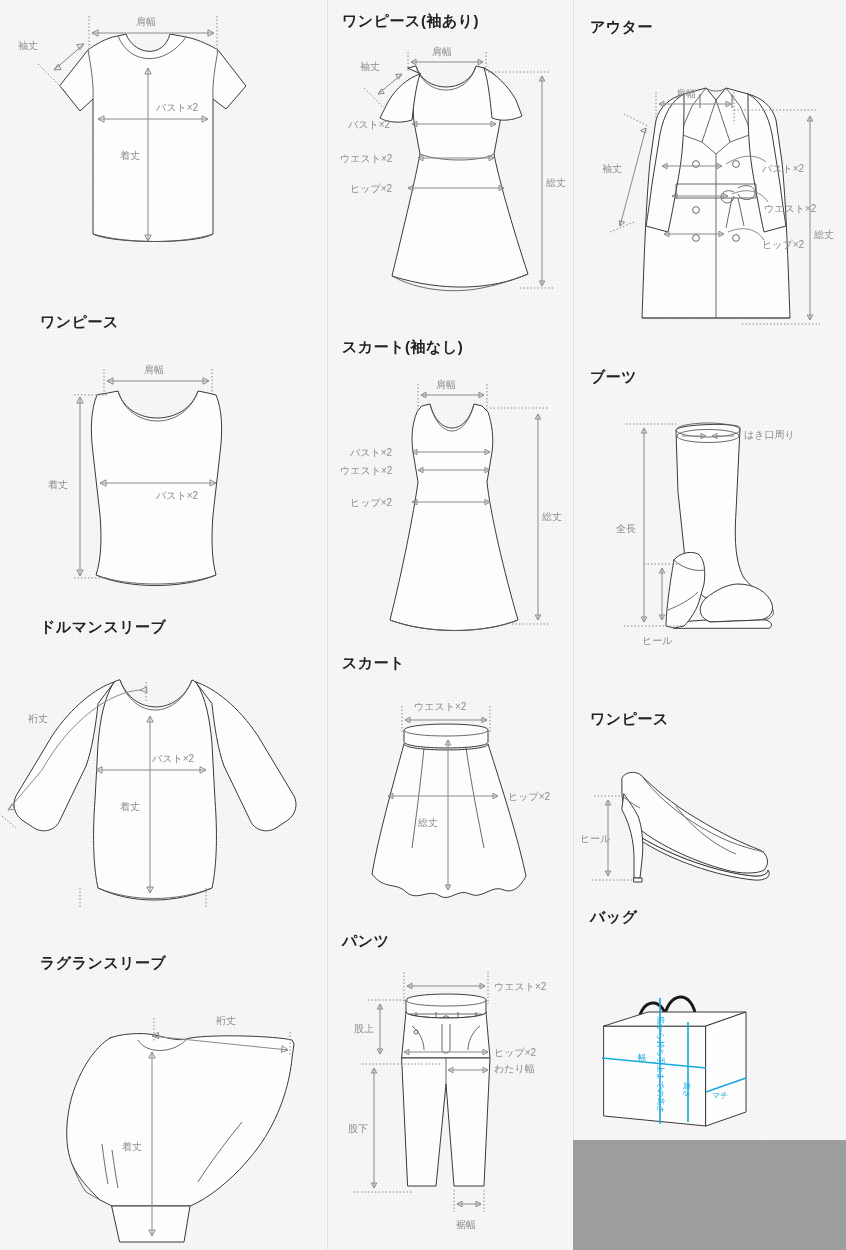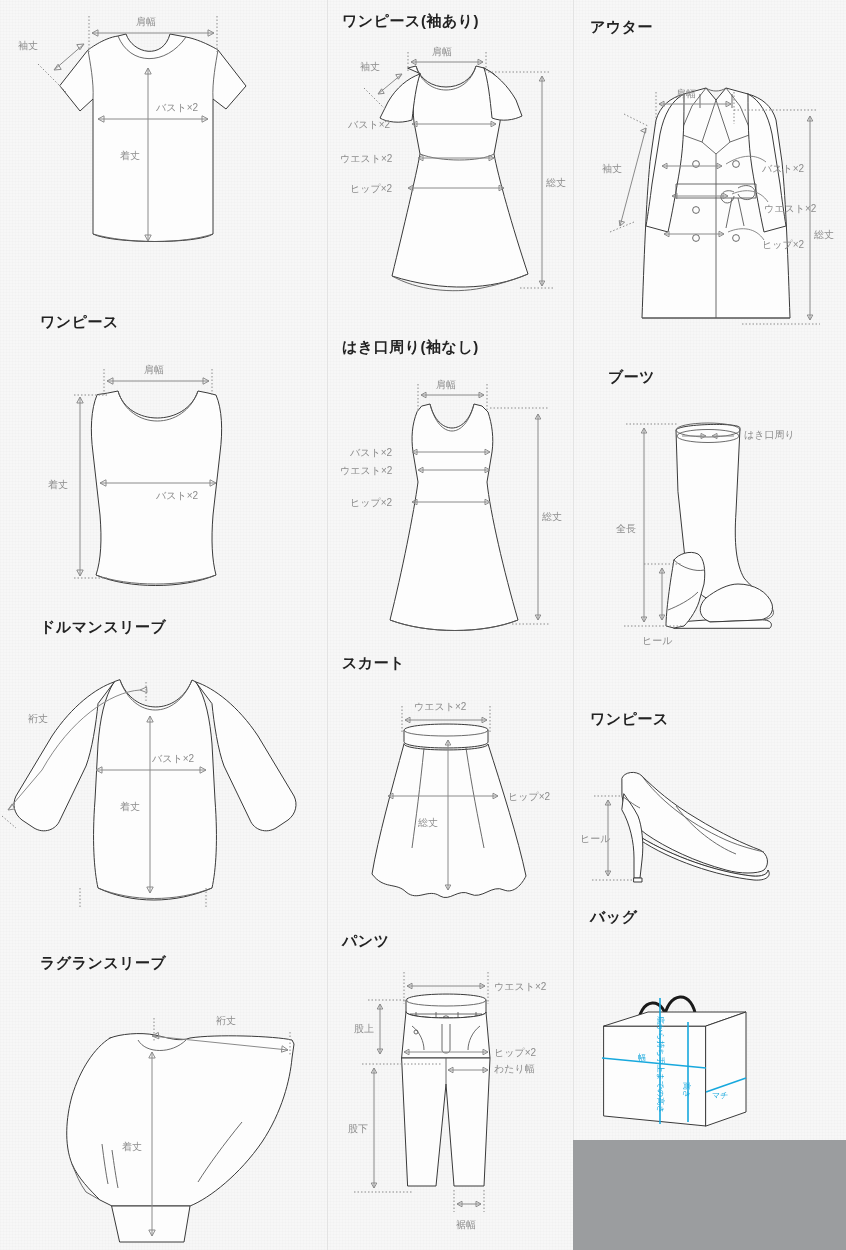--- a/index.html
+++ b/index.html
@@ -261,21 +261,21 @@
           <path class="dim-dot" d="M188,252 L222,252"></path>
           <path class="dim" d="M210,40 L210,250"></path>
           <path class="dim" d="M210,40 l-2.8,5 h5.6 z" fill="#8a8a8a"></path>
           <path class="dim" d="M210,250 l-2.8,-5 h5.6 z" fill="#8a8a8a"></path>
           <text class="lbl" x="214" y="150">総丈</text>
         </svg>
       </div>
     </div>
 
     <div class="panel" style="top:328px;height:318px;">
-      <div class="panel-title" style="position:absolute;left:14px;top:10px;">はき口周り(袖なし)</div>
+      <div class="panel-title" style="position:absolute;left:14px;top:10px;">スカート(袖なし)</div>
       <div class="fig" style="left:4px;top:34px;">
         <svg width="240" height="280" viewBox="0 0 240 280">
           <path class="garment" d="M90,44 L98,42 C106,74 134,74 142,42 L150,44 L156,50
             C160,62 162,76 160,90 L155,120 C158,150 172,210 186,258
             C150,272 96,272 58,258 C70,210 82,150 86,120 L81,90 C79,76 80,62 85,50 Z"></path>
           <path class="garment-light" d="M98,42 C107,78 133,78 142,42"></path>
           <path class="garment-light" d="M58,258 C95,272 152,272 186,258"></path>
 
           <path class="dim-dot" d="M86,22 L86,48"></path>
           <path class="dim-dot" d="M155,22 L155,48"></path>
@@ -489,21 +489,21 @@
           <path class="dim-dot" d="M166,282 L244,282"></path>
           <path class="dim" d="M234,74 L234,278"></path>
           <path class="dim" d="M234,74 l-2.8,5 h5.6 z" fill="#8a8a8a"></path>
           <path class="dim" d="M234,278 l-2.8,-5 h5.6 z" fill="#8a8a8a"></path>
           <text class="lbl" x="238" y="196">総丈</text>
         </svg>
       </div>
     </div>
 
     <div class="panel" style="top:358px;height:330px;">
-      <div class="panel-title" style="position:absolute;left:16px;top:10px;margin-left:18px;">ブーツ</div>
+      <div class="panel-title" style="position:absolute;left:16px;top:10px;">ブーツ</div>
       <div class="fig" style="left:12px;top:34px;">
         <svg width="270" height="260" viewBox="0 0 270 260">
 
           <path class="garment" d="M90,38 C90,32 154,30 154,36
             L150,120 C148,150 150,172 158,186
             C170,200 178,204 178,204
             L120,206 C110,200 104,190 100,176
             L92,100 Z"></path>
 
           <ellipse class="garment-light" cx="122" cy="38" rx="32" ry="7"></ellipse>

